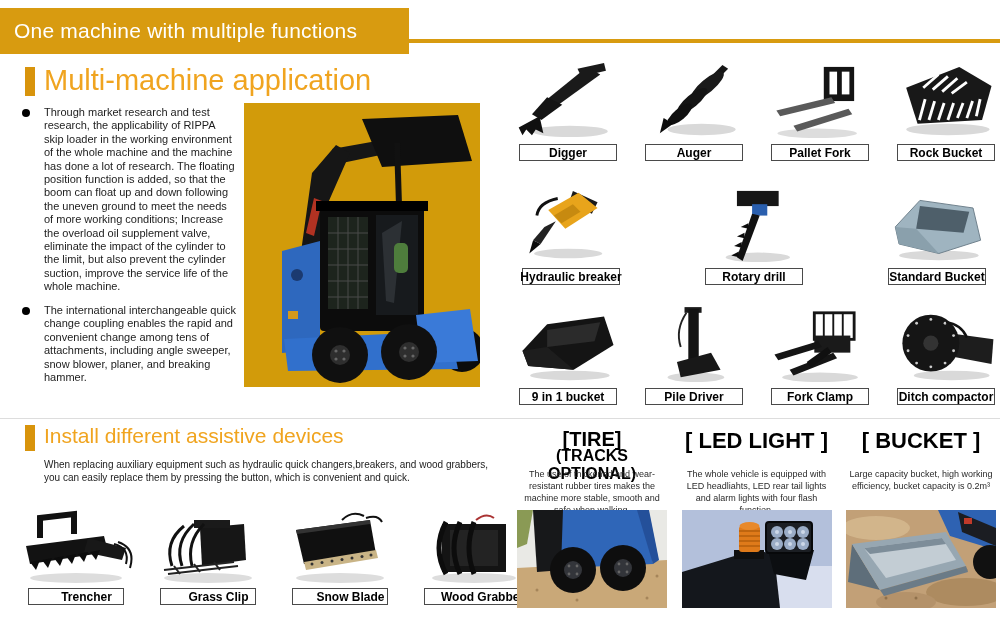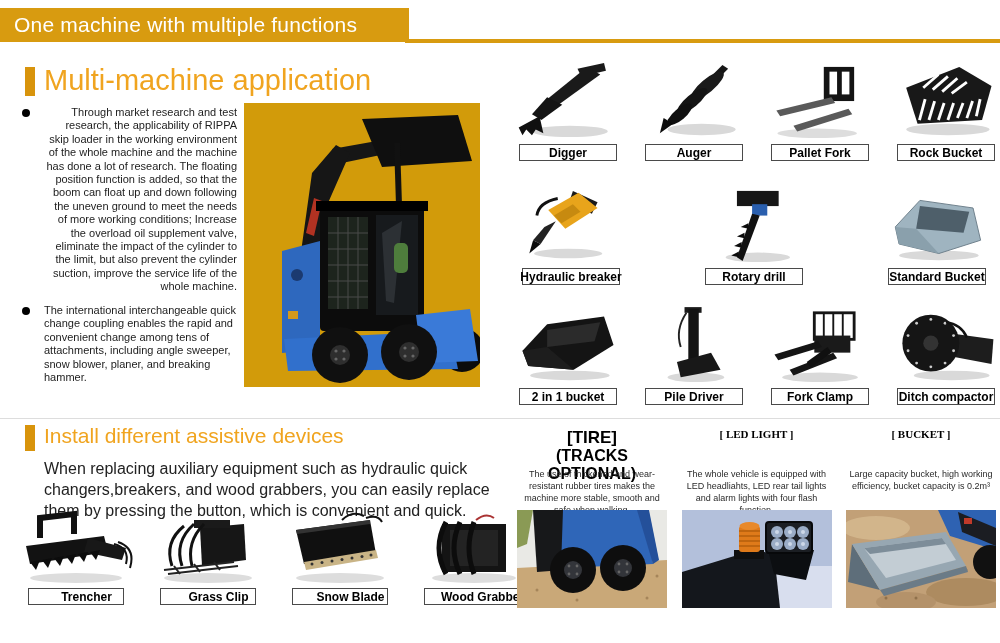--- a/index.html
+++ b/index.html
@@ -1,49 +1,49 @@
 <!DOCTYPE html>
 <html><head>
 <meta charset="utf-8">
 <style>
   * { margin:0; padding:0; box-sizing:border-box; }
   html,body { background:#ffffff; }
   body { font-family:"Liberation Sans","DejaVu Sans",sans-serif; }
   #page { position:relative; width:1000px; height:643px; background:#fff; overflow:hidden; }
 
   
-  .banner { position:absolute; left:0; top:8px; width:409px; height:34px;
+  .banner { position:absolute; left:0; top:8px; width:409px; height:46px;
             background:#D89B10; display:flex; align-items:center; }
   .banner-title { color:#fff; font-size:21px; padding-left:14px; letter-spacing:.2px; }
   .banner-line { position:absolute; left:405px; top:39px; width:595px; height:4px; background:#D89B10; }
 
   
   .sec-bar { position:absolute; width:10px; background:#D8940C; }
   .sec-heading { position:absolute; color:#F0A41F; }
   #h1-bar { left:25px; top:67px; height:29px; }
   #h1-text { left:44px; top:64px; font-size:29px; }
   #h2-bar { left:25px; top:425px; height:26px; }
   #h2-text { left:44px; top:424px; font-size:21px; }
 
   
   .bullet { position:absolute; display:flex; width:215px; }
   .bullet .dot { flex:0 0 8px; width:8px; height:8px; border-radius:50%; background:#000; margin:3px 14px 0 0; }
   .bullet .btxt { font-size:11px; line-height:1.22; color:#1c1c1c; }
-  #bullet-1 { left:22px; top:106px;text-align:right; }
+  #bullet-1 { left:22px; top:106px; }
   #bullet-2 { left:22px; top:304px; }
 
   
   .hero { position:absolute; left:244px; top:103px; width:236px; height:284px; background:#D29B0A; }
   .hero svg { display:block; }
 
   
   .divider { position:absolute; left:0; top:418px; width:1000px; height:1px; background:#DDDDDD; }
 
   
-  #install-para { position:absolute; left:44px; top:458px; width:448px; font-size:16px; line-height:1.32; color:#222; }
+  #install-para { position:absolute; left:44px; top:458px; width:448px; font-size:10px; line-height:1.32; color:#222; }
 
   
   .att-row { position:absolute; display:flex; justify-content:space-between;gap:16px; }
   .cell { width:116px; display:flex; flex-direction:column; align-items:center; }
   .cell-img { display:flex; align-items:flex-end; justify-content:center; }
   .label-box { width:98px; height:17px; border:1.5px solid #4a4a4a; background:#fff;
                display:flex; align-items:center; justify-content:center;
                font-size:12px; font-weight:bold; color:#000; white-space:nowrap; }
   #grid-row-1 { left:513px; top:56px;  width:482px; } #grid-row-1 .cell-img { height:88px; }
   #grid-row-2 { left:513px; top:168px; width:482px; } #grid-row-2 .cell-img { height:100px; }
@@ -52,22 +52,22 @@
   #left-att-row .label-box { width:96px;padding-left:21px; }
 
   
   .features { position:absolute; left:513px; top:424px; width:487px; display:flex; justify-content:space-between; }
   .feature { position:relative; width:158px; height:196px; }
   .f-title { position:absolute; top:4px; width:100%; text-align:center; font-weight:bold; color:#000; }
   .f-sub   { position:absolute; top:23px; width:100%; text-align:center; font-weight:bold; font-size:16px; color:#000; }
   .f-text  { position:absolute; top:44px; left:2px; width:154px; text-align:center; font-size:9px; line-height:1.35; color:#2b2b2b; }
   .f-photo { position:absolute; top:86px; left:4px; width:150px; height:98px; }
   .f-photo svg { display:block; }
-  #feature-0 .f-title { font-size:17px; }
-  #feature-1 .f-title, #feature-2 .f-title { font-size:11px;font-family:Liberation Serif, serif; }
+  #feature-0 .f-title { font-size:20px; }
+  #feature-1 .f-title, #feature-2 .f-title { font-size:22px; }
 </style>
 </head>
 <body>
 
 <div id="page">
 
   <div class="banner">
     <div class="banner-title">One machine with multiple functions</div>
   </div>
   <div class="banner-line"></div>
@@ -243,21 +243,21 @@
   <div class="att-row" id="grid-row-3">
     <div class="cell">
       <div class="cell-img">
           <svg width="110" height="84" viewBox="0 0 116 86">
         <ellipse cx="60" cy="74" rx="42" ry="5" fill="#D9D9D9"></ellipse>
         <polygon points="10,48 36,20 96,12 106,42 64,68 16,64" fill="#141414"></polygon>
         <polygon points="36,26 92,18 86,38 36,44" fill="#2B2B2B"></polygon>
         <polygon points="10,48 36,44 64,68 16,64" fill="#1D1D1D"></polygon>
       </svg>
         </div>
-      <div class="label-box">2 in 1 bucket</div>
+      <div class="label-box">9 in 1 bucket</div>
     </div>
     <div class="cell">
       <div class="cell-img">
           <svg width="110" height="84" viewBox="0 0 116 86">
         <ellipse cx="60" cy="76" rx="30" ry="5" fill="#D9D9D9"></ellipse>
         <rect x="48" y="2" width="18" height="6" fill="#1a1a1a"></rect>
         <rect x="52" y="4" width="11" height="60" fill="#131313"></rect>
         <path d="M50,8 Q38,26 44,44" stroke="#222" stroke-width="2" fill="none"></path>
         <polygon points="40,60 76,50 86,68 44,76" fill="#181818"></polygon>
       </svg>

